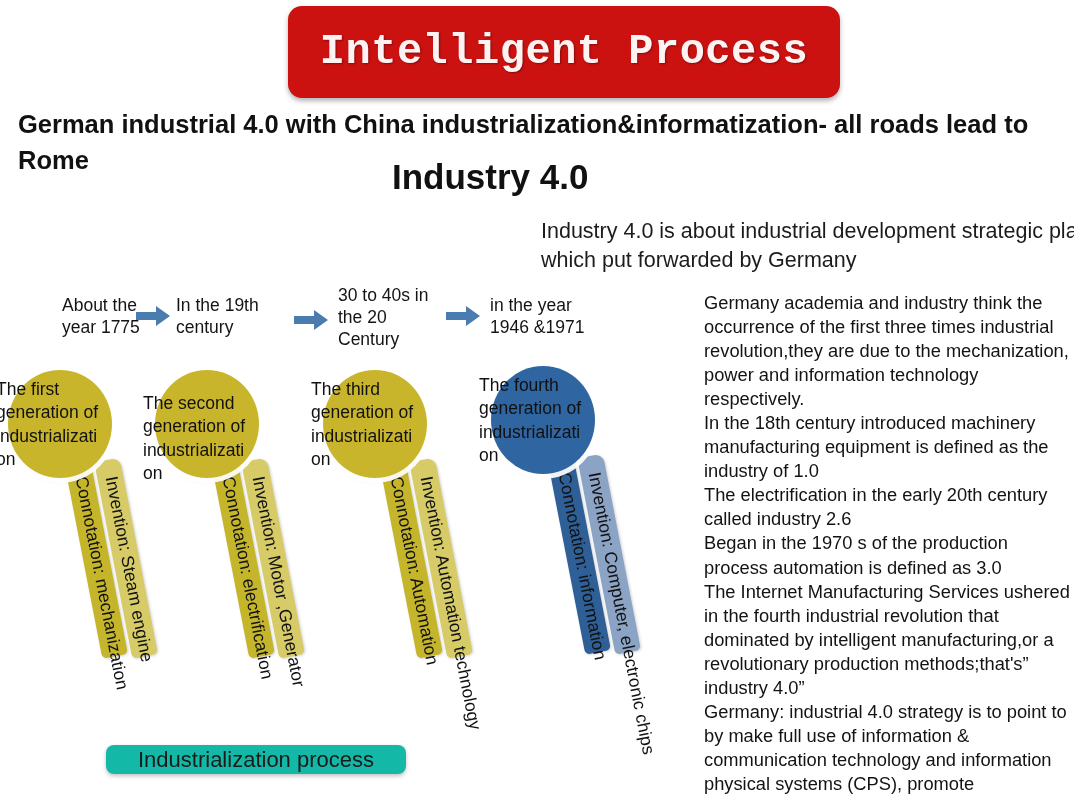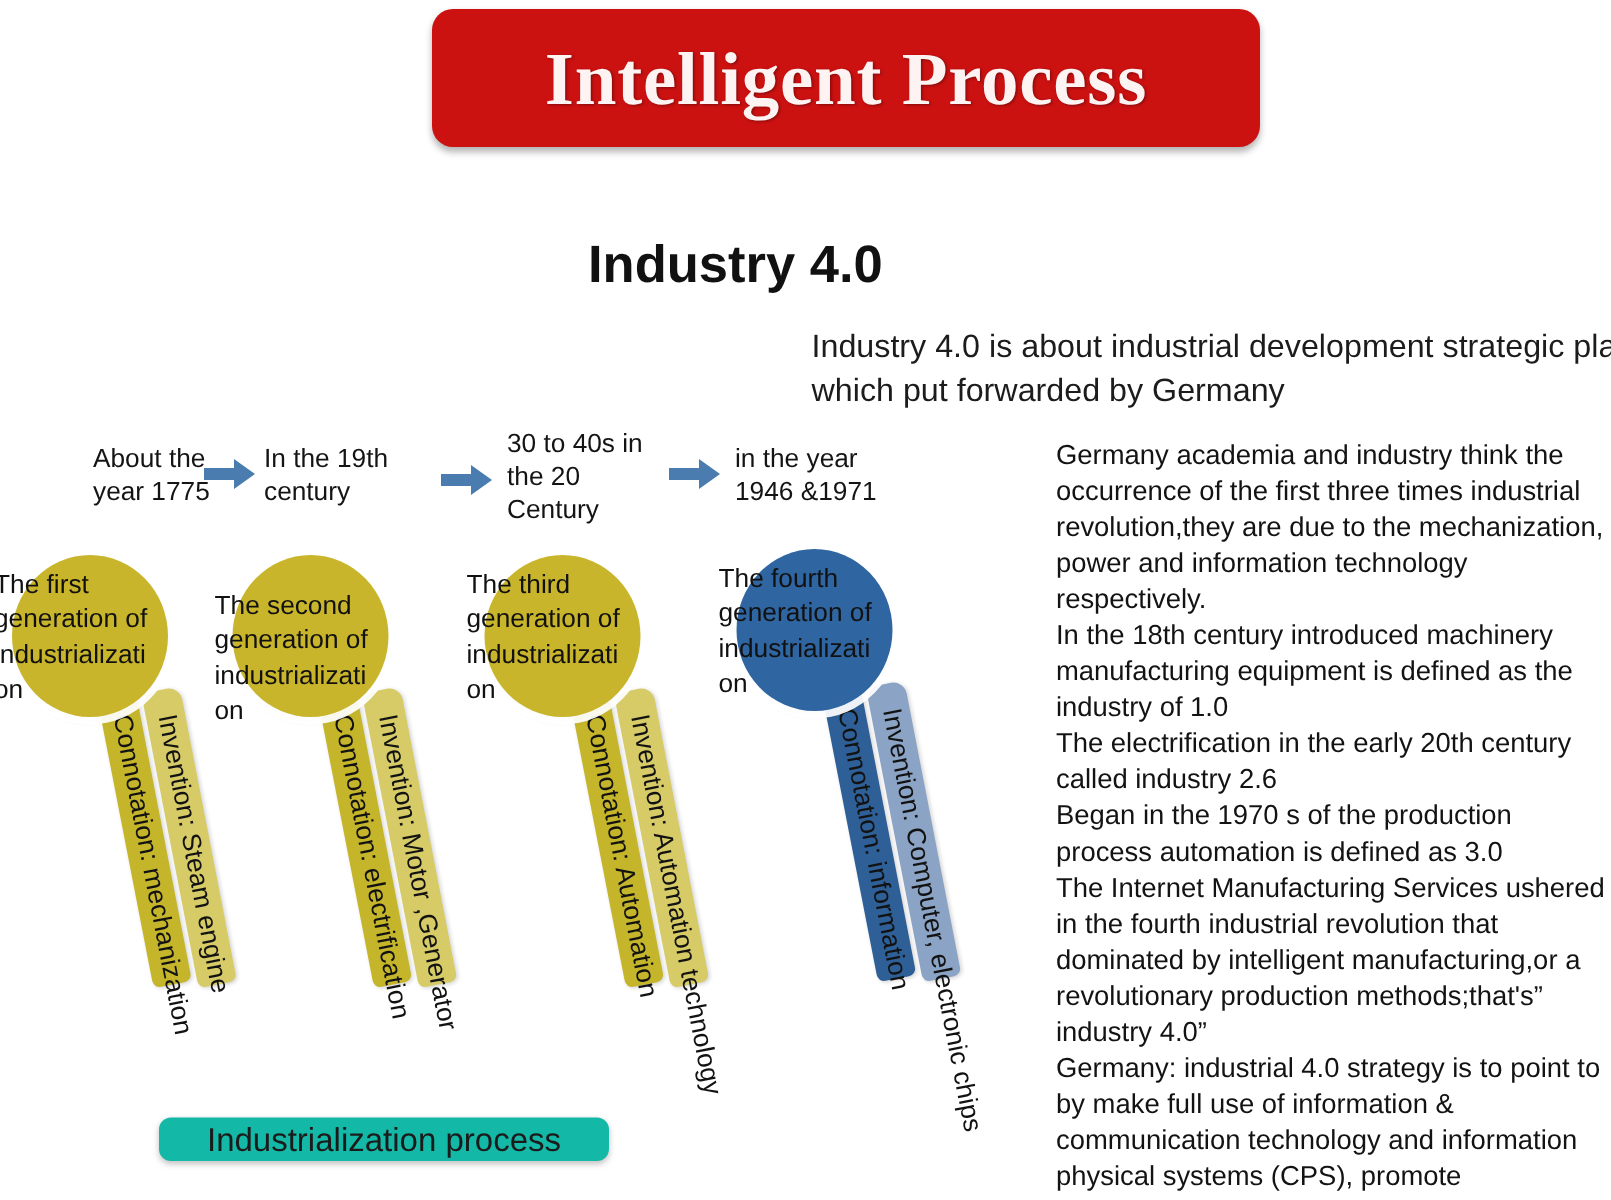--- a/index.html
+++ b/index.html
@@ -28,23 +28,23 @@
     width: 552px;
     height: 92px;
     background: #cc1111;
     border-radius: 14px;
     box-shadow: 0 3px 5px rgba(0,0,0,0.30);
     display: flex;
     align-items: center;
     justify-content: center;
   }
   .title-banner span {
-    font-family: Liberation Serif, serif;
+    font-family: Liberation Mono, monospace;
     font-weight: bold;
-    font-size: 50px;
+    font-size: 42px;
     color: #fdf3f2;
     letter-spacing: 0.5px;
     text-shadow: 1px 1px 2px rgba(0,0,0,0.35);
     white-space: nowrap;
   }
 
   
   .heading-main {
     position: absolute;
     left: 18px;
@@ -161,20 +161,21 @@
 </style>
 </head>
 <body>
 
 <div id="slide">
 
   <div class="title-banner">
     <span>Intelligent Process</span>
   </div>
 
+  <div class="heading-main">German industrial 4.0  with China industrialization&amp;informatization- all roads lead to Rome</div>
   <div class="heading-industry">Industry 4.0</div>
   <div class="subtitle">Industry 4.0 is about industrial development strategic plan which put forwarded by Germany</div>
 
   <div class="timeline" id="timeline-layer">
       <div class="tl-label" style="left: 22px; top: 6px; width: 104px; margin-left: 40px;">About the year 1775</div>
       <div class="tl-label" style="left: 176px; top: 6px; width: 104px;">In the 19th century</div>
       <div class="tl-label" style="left: 338px; top: -4px; width: 108px;">30 to 40s in the 20 Century</div>
       <div class="tl-label" style="left: 490px; top: 6px; width: 104px;">in the year 1946 &amp;1971</div>
       <div class="tl-arrow" style="left: 136px; top: 18px;"><svg width="34" height="20" viewBox="0 0 34 20">
           <path d="M0 6 L20 6 L20 0 L34 10 L20 20 L20 14 L0 14 Z" fill="#4a7cb0"></path>

